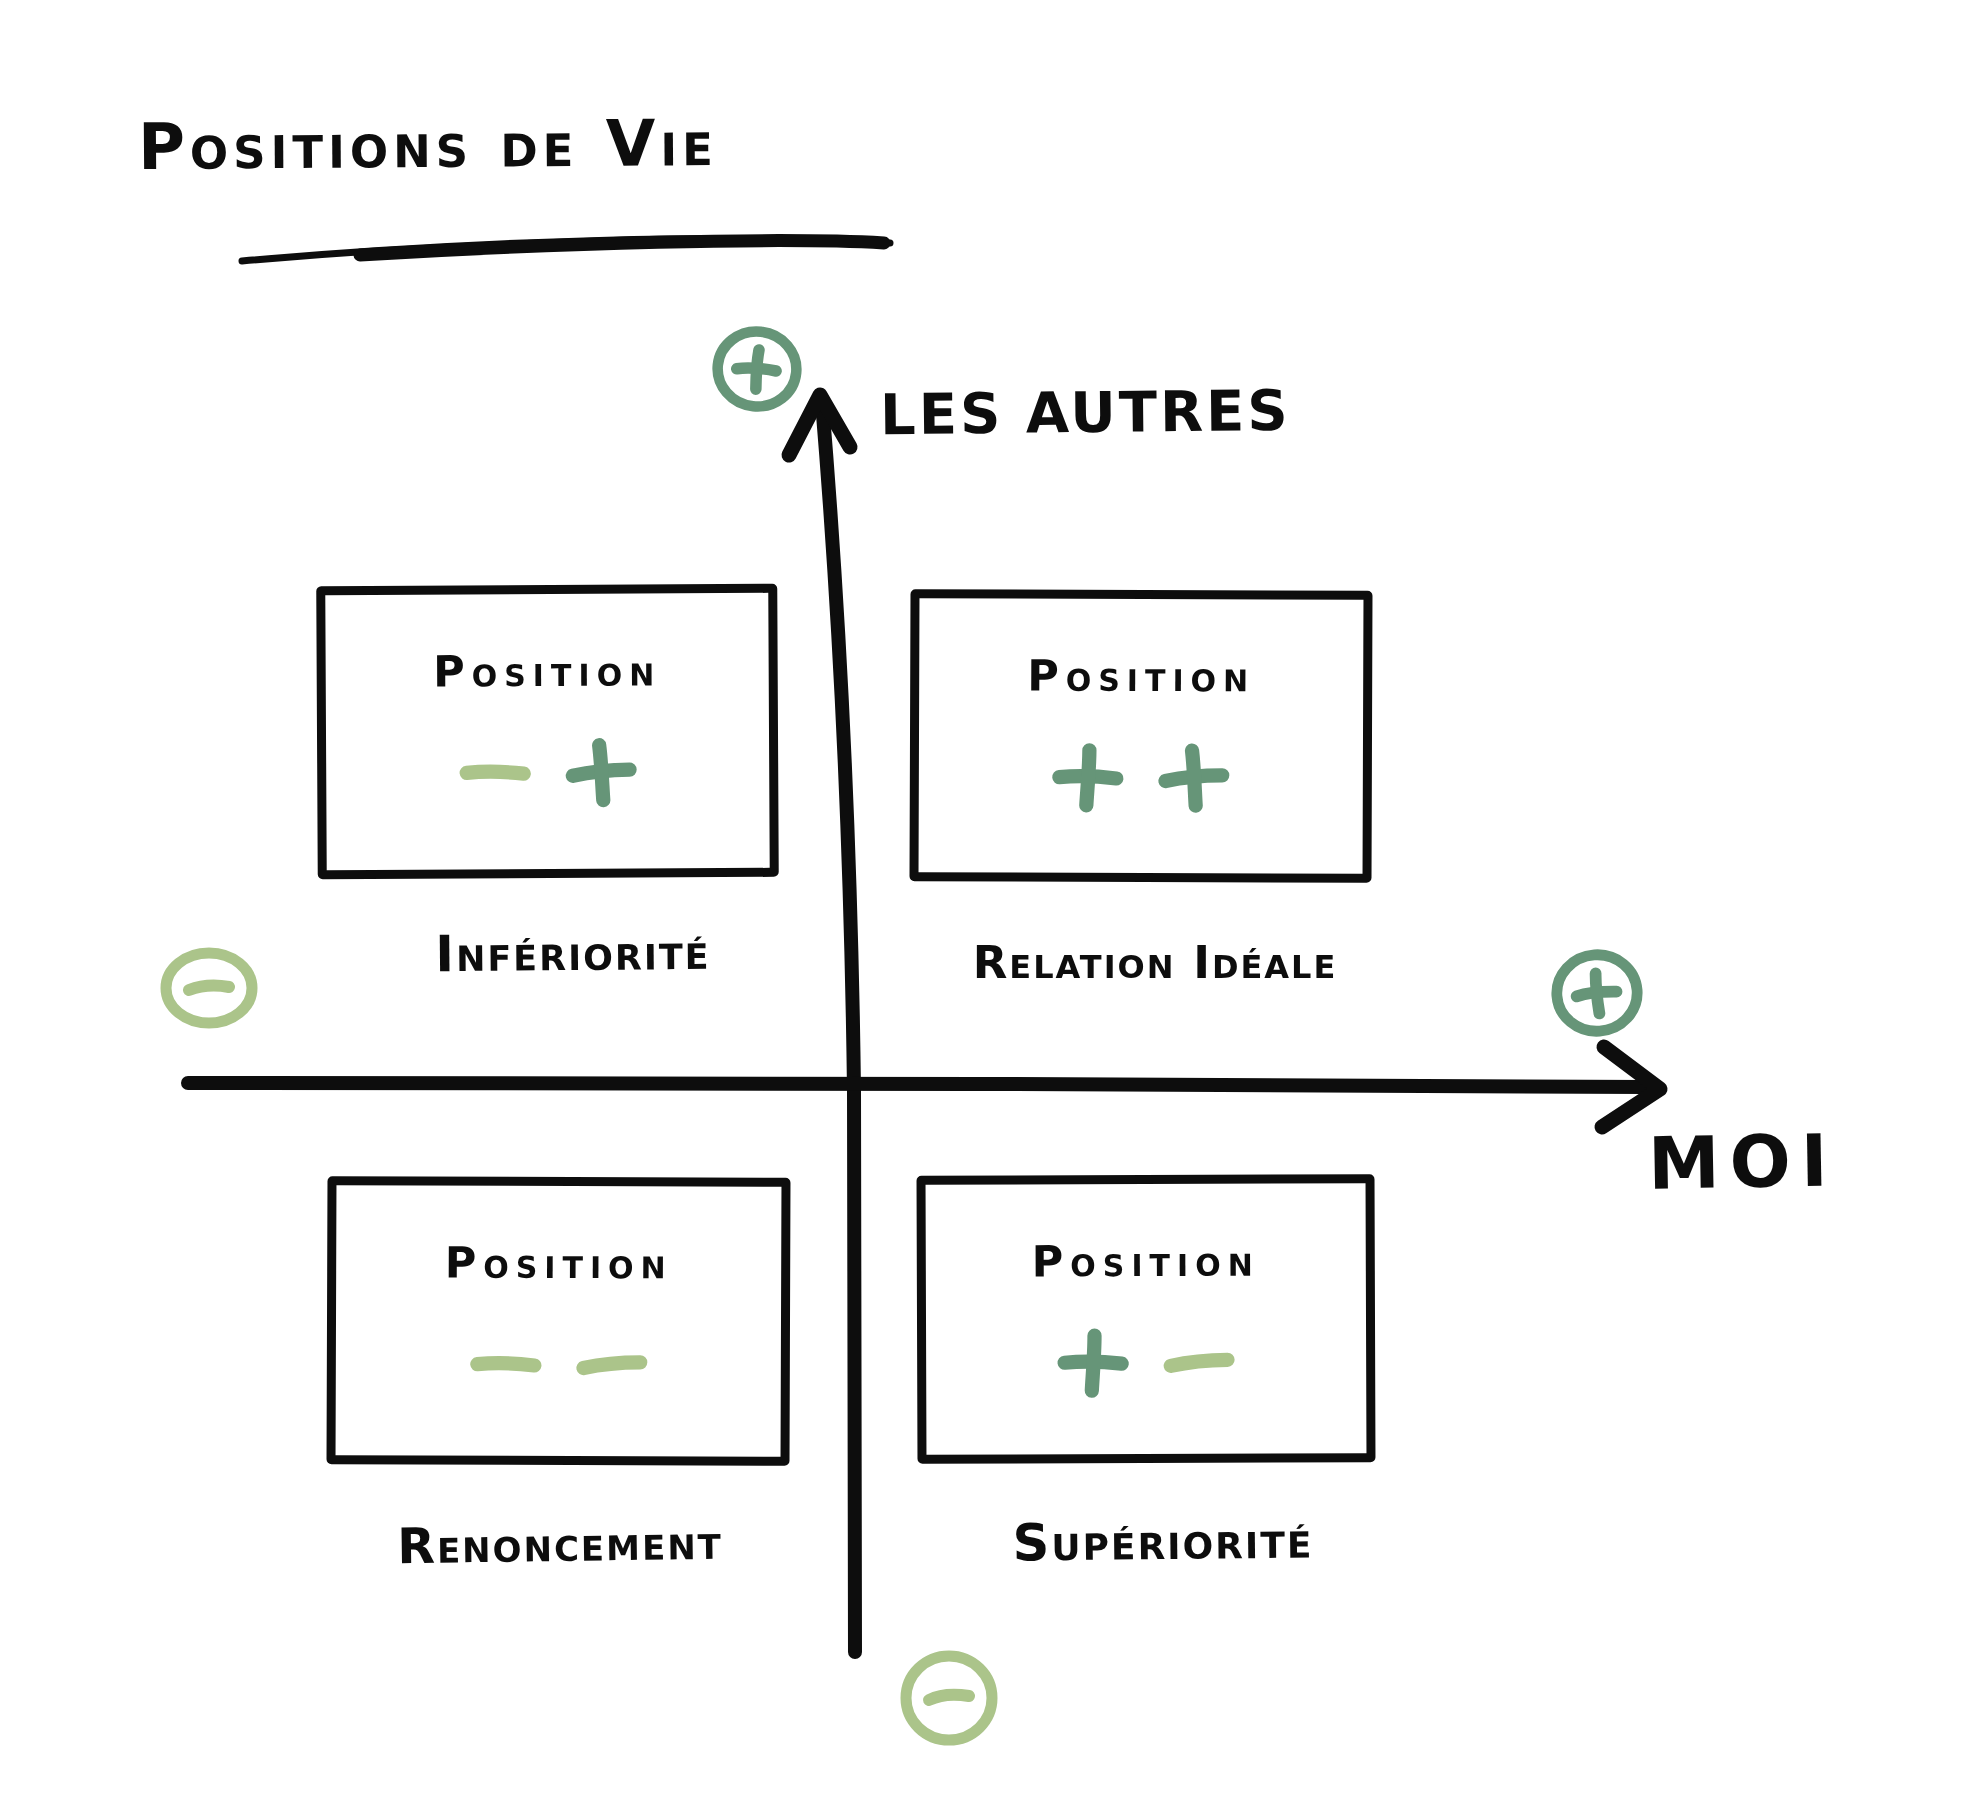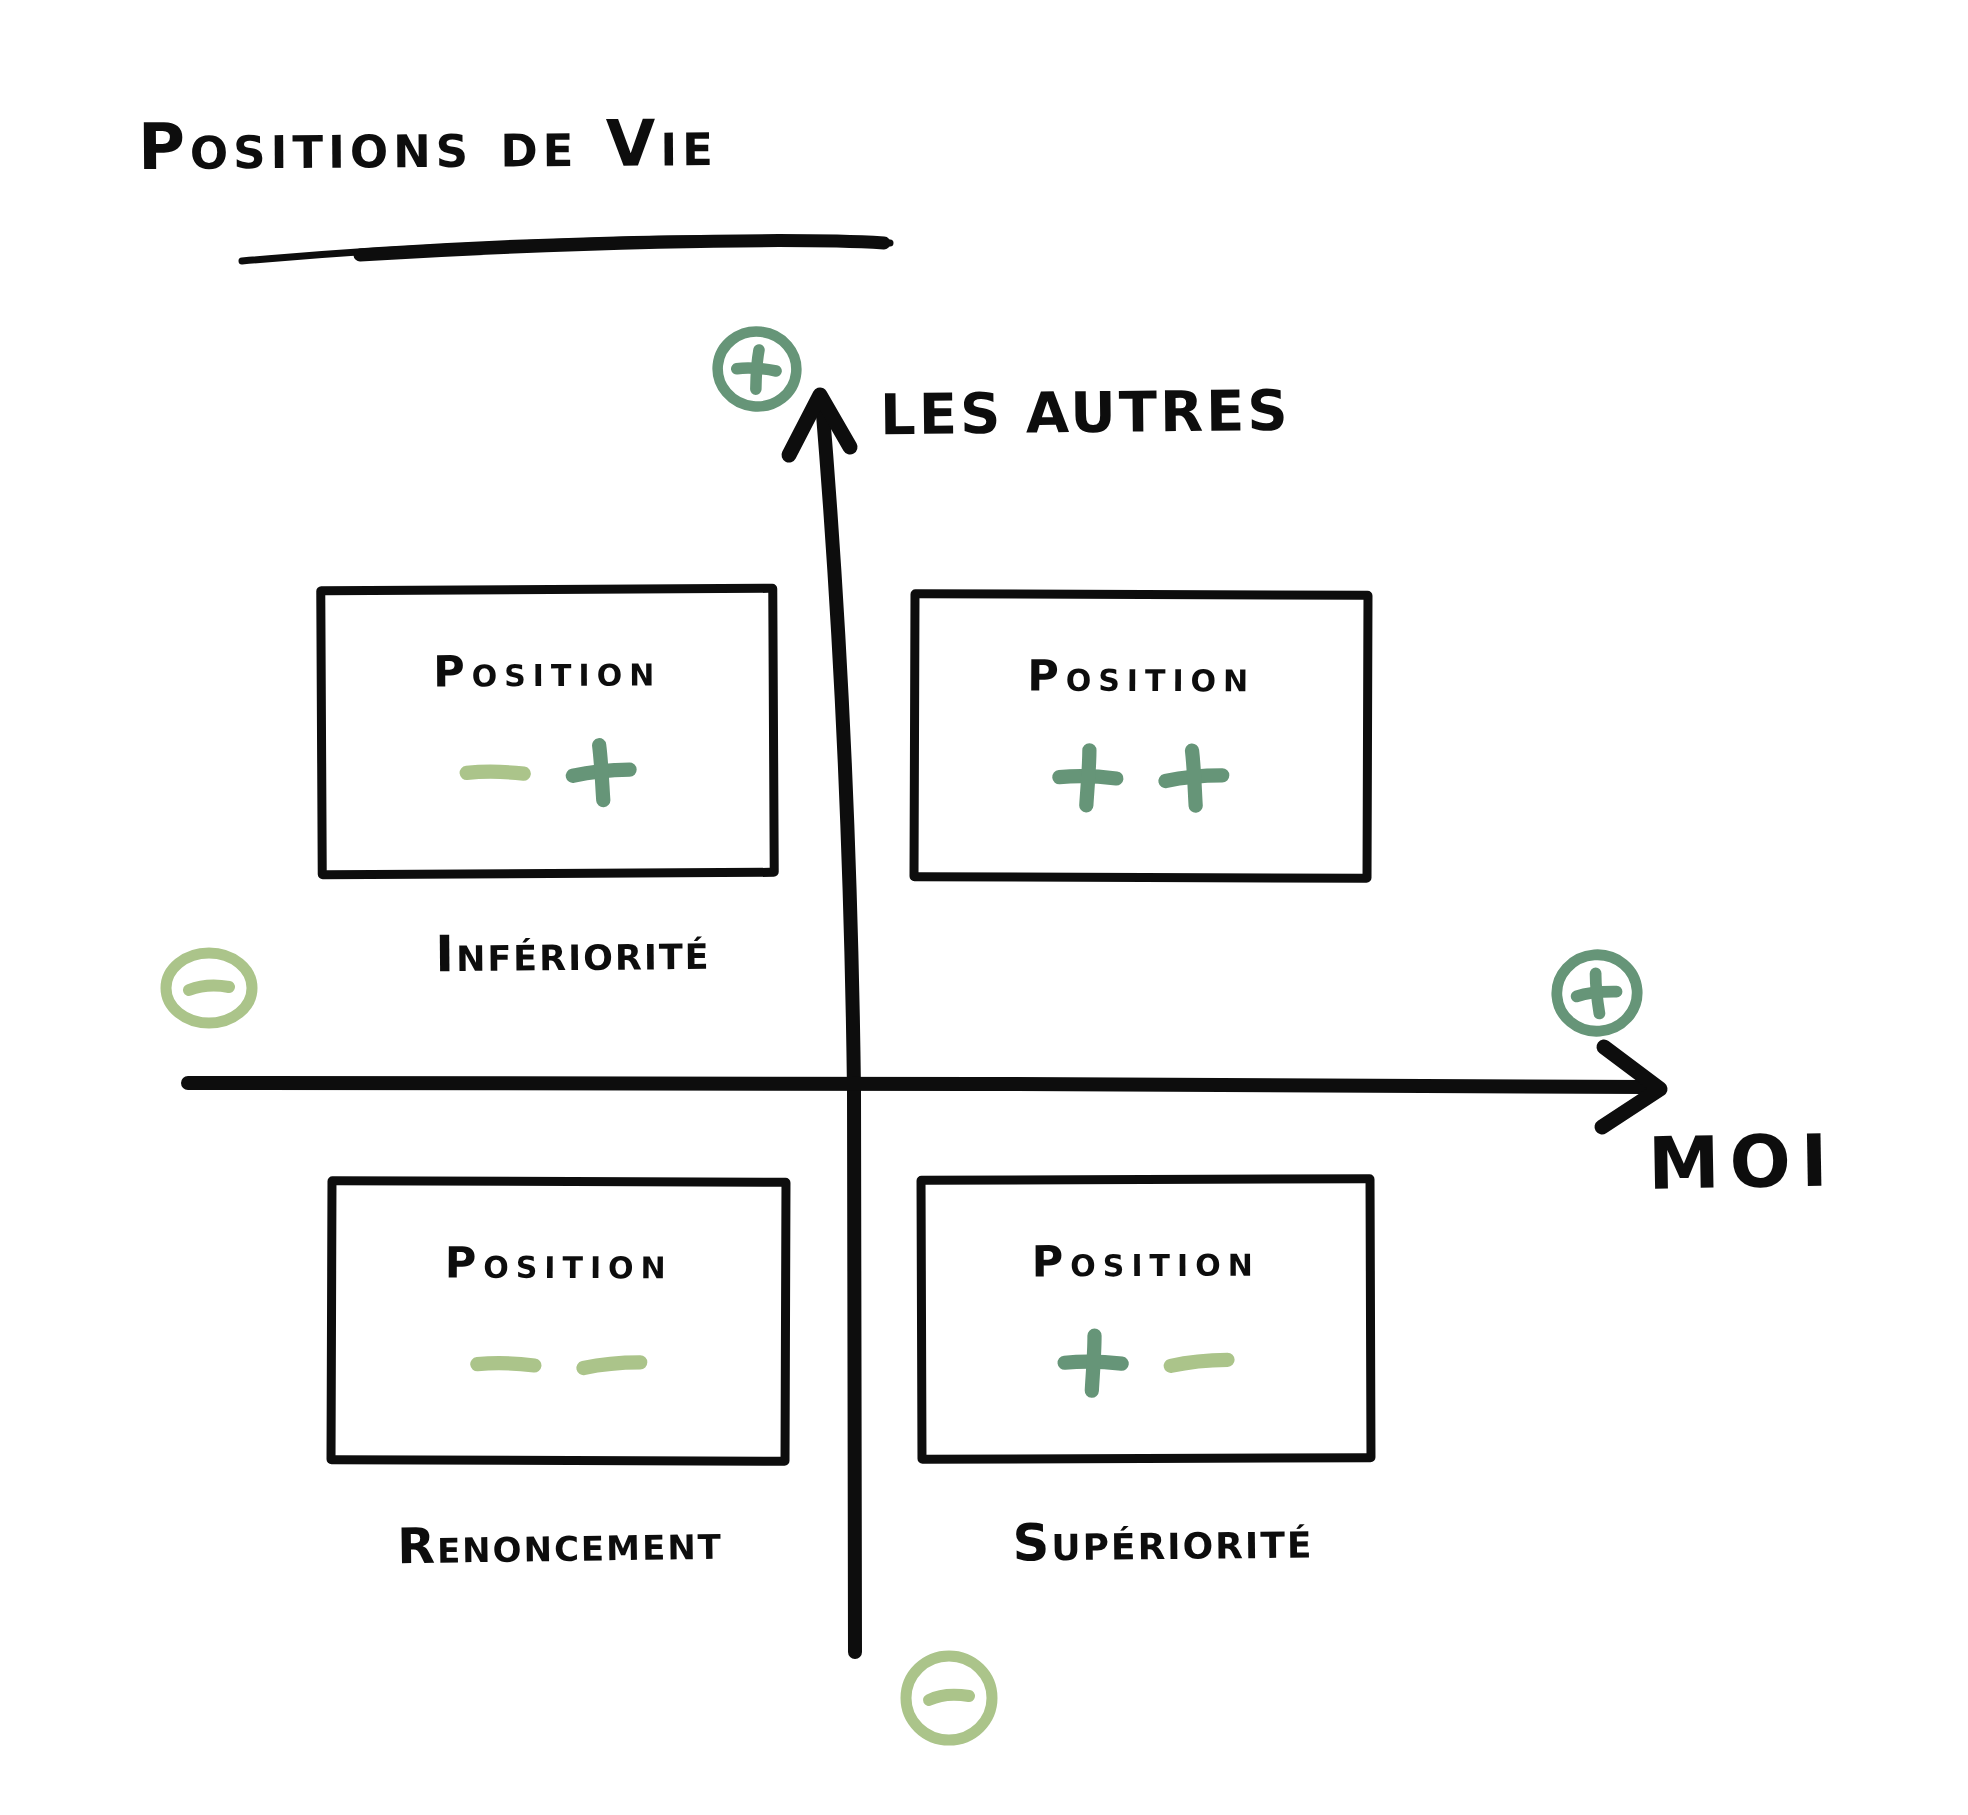--- a/index.html
+++ b/index.html
@@ -162,16 +162,17 @@
           <path d="M10 41 C 30 38 55 38 70 39"></path>
           <path d="M40 11 C 41 30 40 55 40 69"></path>
         </svg>
         <svg viewBox="0 0 80 80" class="stroke-minus" style="transform: rotate(-4deg);">
           <path d="M10 41 C 30 38 55 38 70 39"></path>
         </svg>
       </div>
   </div>
 
   <div class="abs q-label lbl-0">Infériorité</div>
+  <div class="abs q-label lbl-1">Relation Idéale</div>
   <div class="abs q-label lbl-2">Renoncement</div>
   <div class="abs q-label lbl-3">Supériorité</div>
 
 </div>
 
 </body></html>

